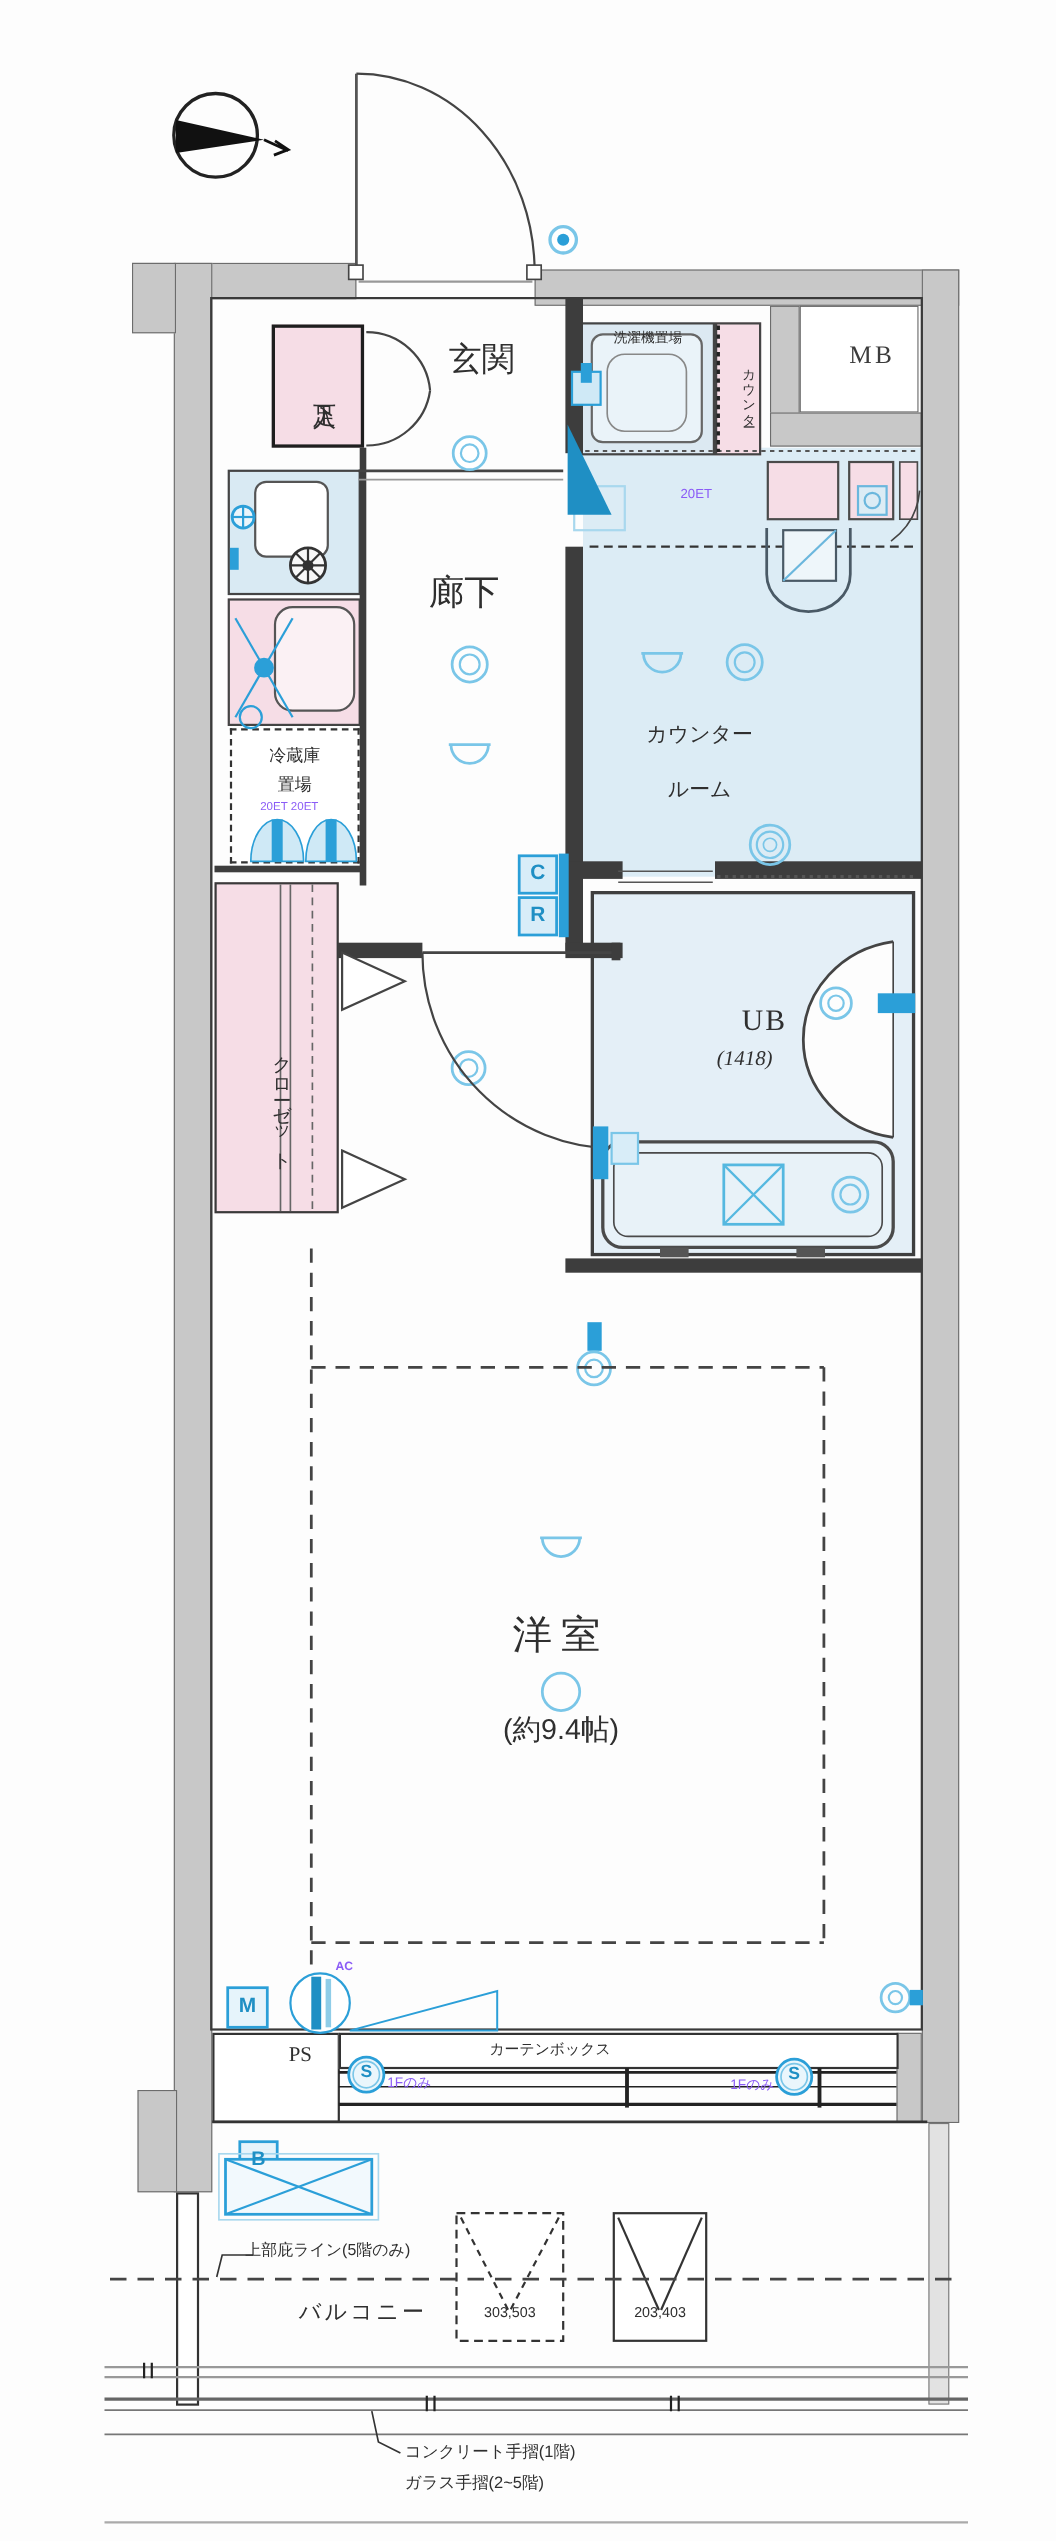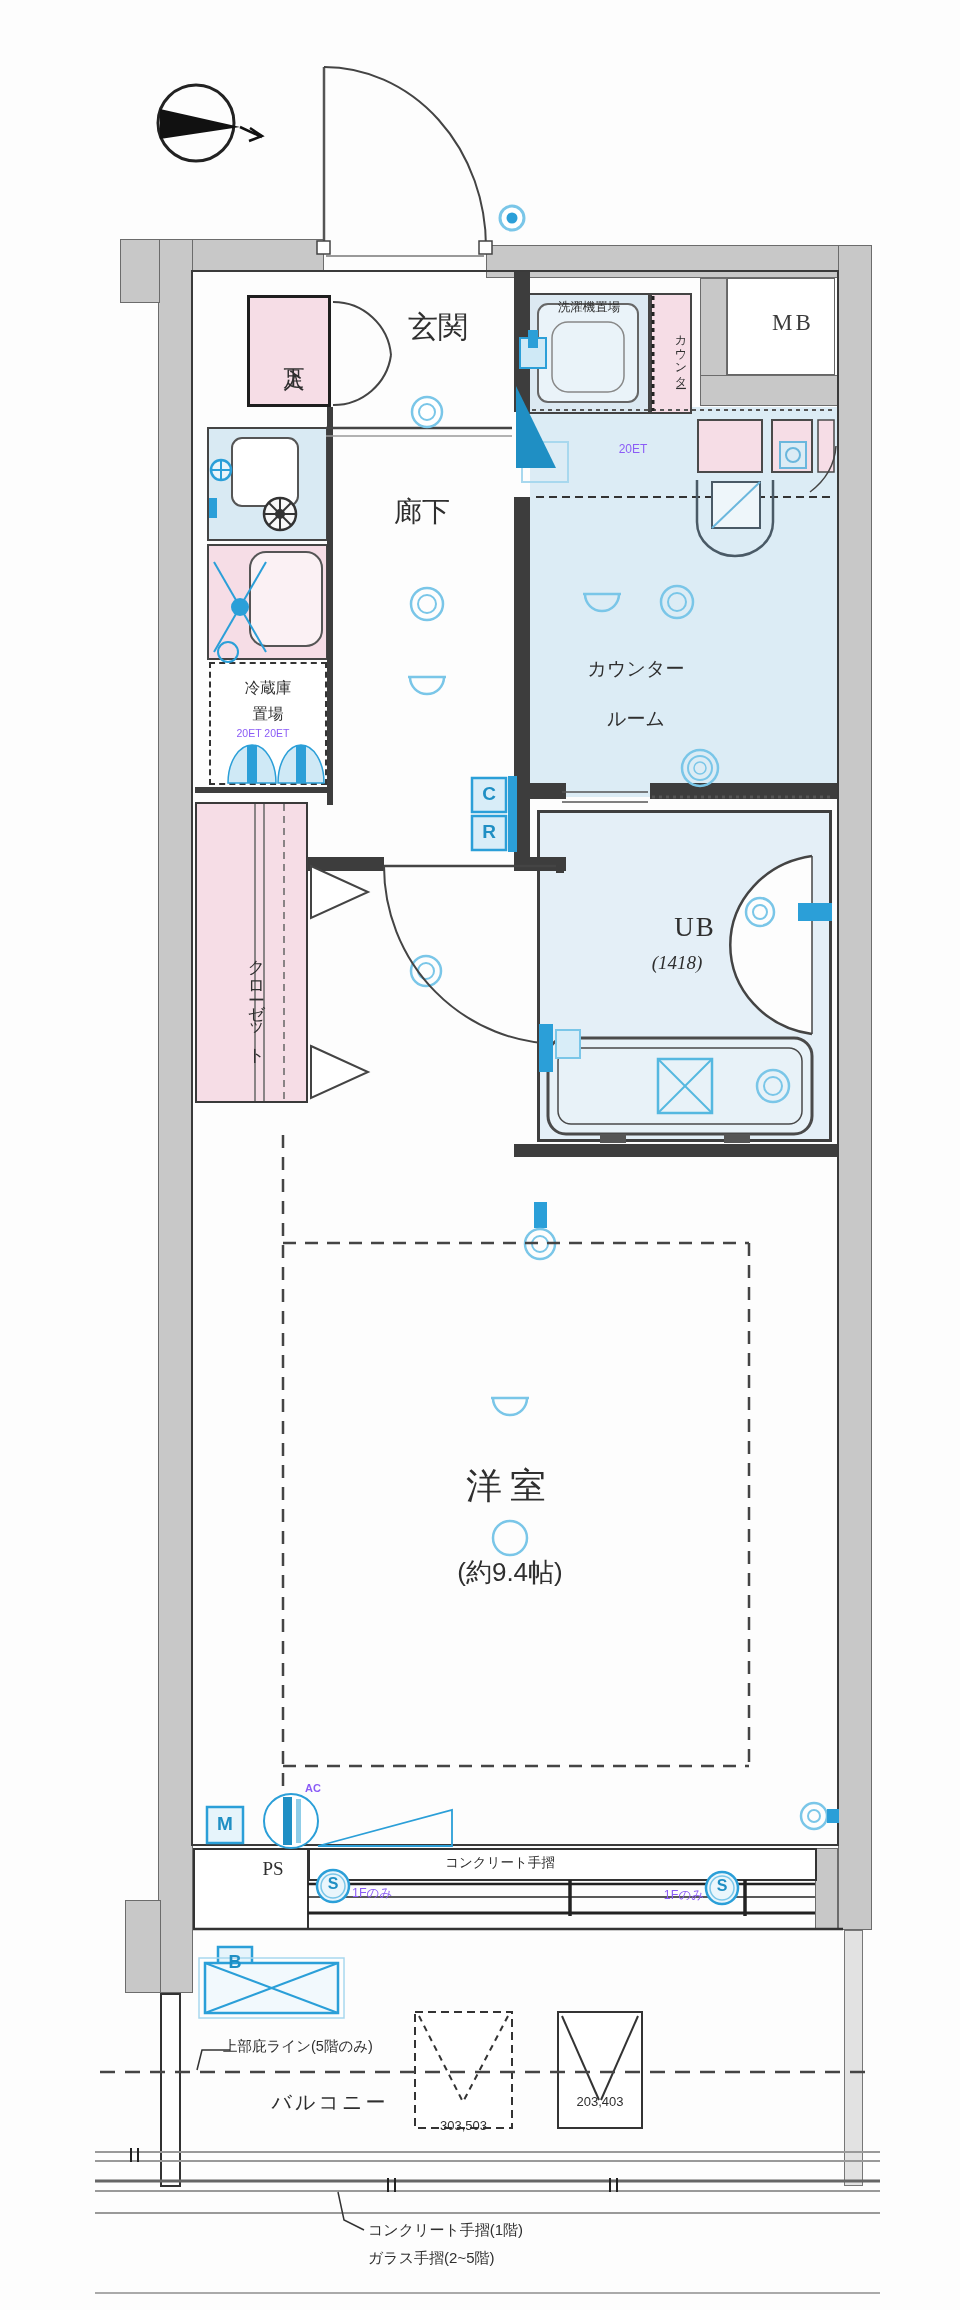--- a/index.html
+++ b/index.html
@@ -284,21 +284,21 @@
       <line x1="95" y1="2213" x2="880" y2="2213" stroke="#777" stroke-width="1.5"></line>
       <line x1="95" y1="2293" x2="880" y2="2293" stroke="#aaa" stroke-width="2"></line>
       <path d="M388,2178 v14 M395,2178 v14 M610,2178 v14 M617,2178 v14 M131,2148 v14 M138,2148 v14" stroke="#222" stroke-width="2"></path>
     </g>
     <path d="M338,2192 L344,2220 L364,2230" stroke="#333" stroke-width="1.5" fill="none"></path>
 
     <line x1="653" y1="296" x2="653" y2="411" stroke="#222" stroke-width="3" stroke-dasharray="4,4"></line>
   </svg>
 
   <div class="lbl" style="left:388px;top:310px;width:100px;font-size:30px;">玄関</div>
-  <div class="lbl" style="left:372px;top:496px;width:100px;font-size:28px;">廊下</div>
+  <div class="lbl" style="left:372px;top:520px;width:100px;font-size:32px;">廊下</div>
   <div class="lbl vert" style="left:272px;top:302px;width:34px;height:100px;font-size:21px;">下足入</div>
   <div class="lbl" style="left:528px;top:300px;width:122px;font-size:12.5px;">洗濯機置場</div>
   <div class="lbl vert" style="left:655px;top:300px;width:32px;height:108px;font-size:12px;">カウンター</div>
   <div class="lbl serif" style="left:727px;top:310px;width:108px;font-size:23px;letter-spacing:3px;color:#3c3c3c;">MB</div>
   <div class="lbl" style="left:566px;top:658px;width:140px;font-size:19px;">カウンター</div>
   <div class="lbl" style="left:566px;top:696px;width:140px;font-size:19px;margin-top:12px;">ルーム</div>
   <div class="lbl bluetxt" style="left:605px;top:443px;width:56px;font-size:12px;text-align:center;">20ET</div>
   <div class="lbl" style="left:211px;top:679px;width:114px;font-size:15.5px;">冷蔵庫</div>
   <div class="lbl" style="left:211px;top:705px;width:114px;font-size:15.5px;">置場</div>
   <div class="lbl bluetxt" style="left:211px;top:727px;width:104px;font-size:10.5px;">20ET 20ET</div>
@@ -310,21 +310,21 @@
   <div class="lbl blue" style="left:473px;top:783px;width:32px;font-size:19px;">C</div>
   <div class="lbl blue" style="left:473px;top:821px;width:32px;font-size:19px;">R</div>
   <div class="lbl blue" style="left:208px;top:1813px;width:34px;font-size:19px;">M</div>
   <div class="lbl blue" style="left:219px;top:1952px;width:32px;font-size:18px;">B</div>
   <div class="lbl blue" style="left:318px;top:1875px;width:30px;font-size:16px;">S</div>
   <div class="lbl blue" style="left:707px;top:1877px;width:30px;font-size:16px;">S</div>
   <div class="lbl bluetxt" style="left:297px;top:1782px;width:32px;font-size:11px;font-weight:bold;">AC</div>
   <div class="lbl bluetxt" style="left:352px;top:1886px;width:70px;font-size:12.5px;text-align:left;">1Fのみ</div>
   <div class="lbl bluetxt" style="left:634px;top:1888px;width:70px;font-size:12.5px;text-align:right;">1Fのみ</div>
   <div class="lbl serif" style="left:193px;top:1858px;width:136px;font-size:19px;">PS</div>
-  <div class="lbl" style="left:360px;top:1855px;width:280px;font-size:13.5px;">コンクリート手摺</div>
+  <div class="lbl" style="left:360px;top:1855px;width:280px;font-size:13.5px;">カーテンボックス</div>
   <div class="lbl" style="left:250px;top:2091px;width:160px;font-size:20px;letter-spacing:3px;">バルコニー</div>
-  <div class="lbl" style="left:416px;top:2095px;width:95px;font-size:13px;margin-top:24px;">303,503</div>
+  <div class="lbl" style="left:416px;top:2095px;width:95px;font-size:13px;">303,503</div>
   <div class="lbl" style="left:558px;top:2095px;width:84px;font-size:13px;">203,403</div>
   <div class="lbl" style="left:223px;top:2038px;width:240px;font-size:14.5px;text-align:left;">上部庇ライン(5階のみ)</div>
   <div class="lbl" style="left:368px;top:2221px;width:250px;font-size:15px;text-align:left;">コンクリート手摺(1階)</div>
   <div class="lbl" style="left:368px;top:2249px;width:250px;font-size:15px;text-align:left;">ガラス手摺(2~5階)</div>
 
 </div>
 
 </body></html>

